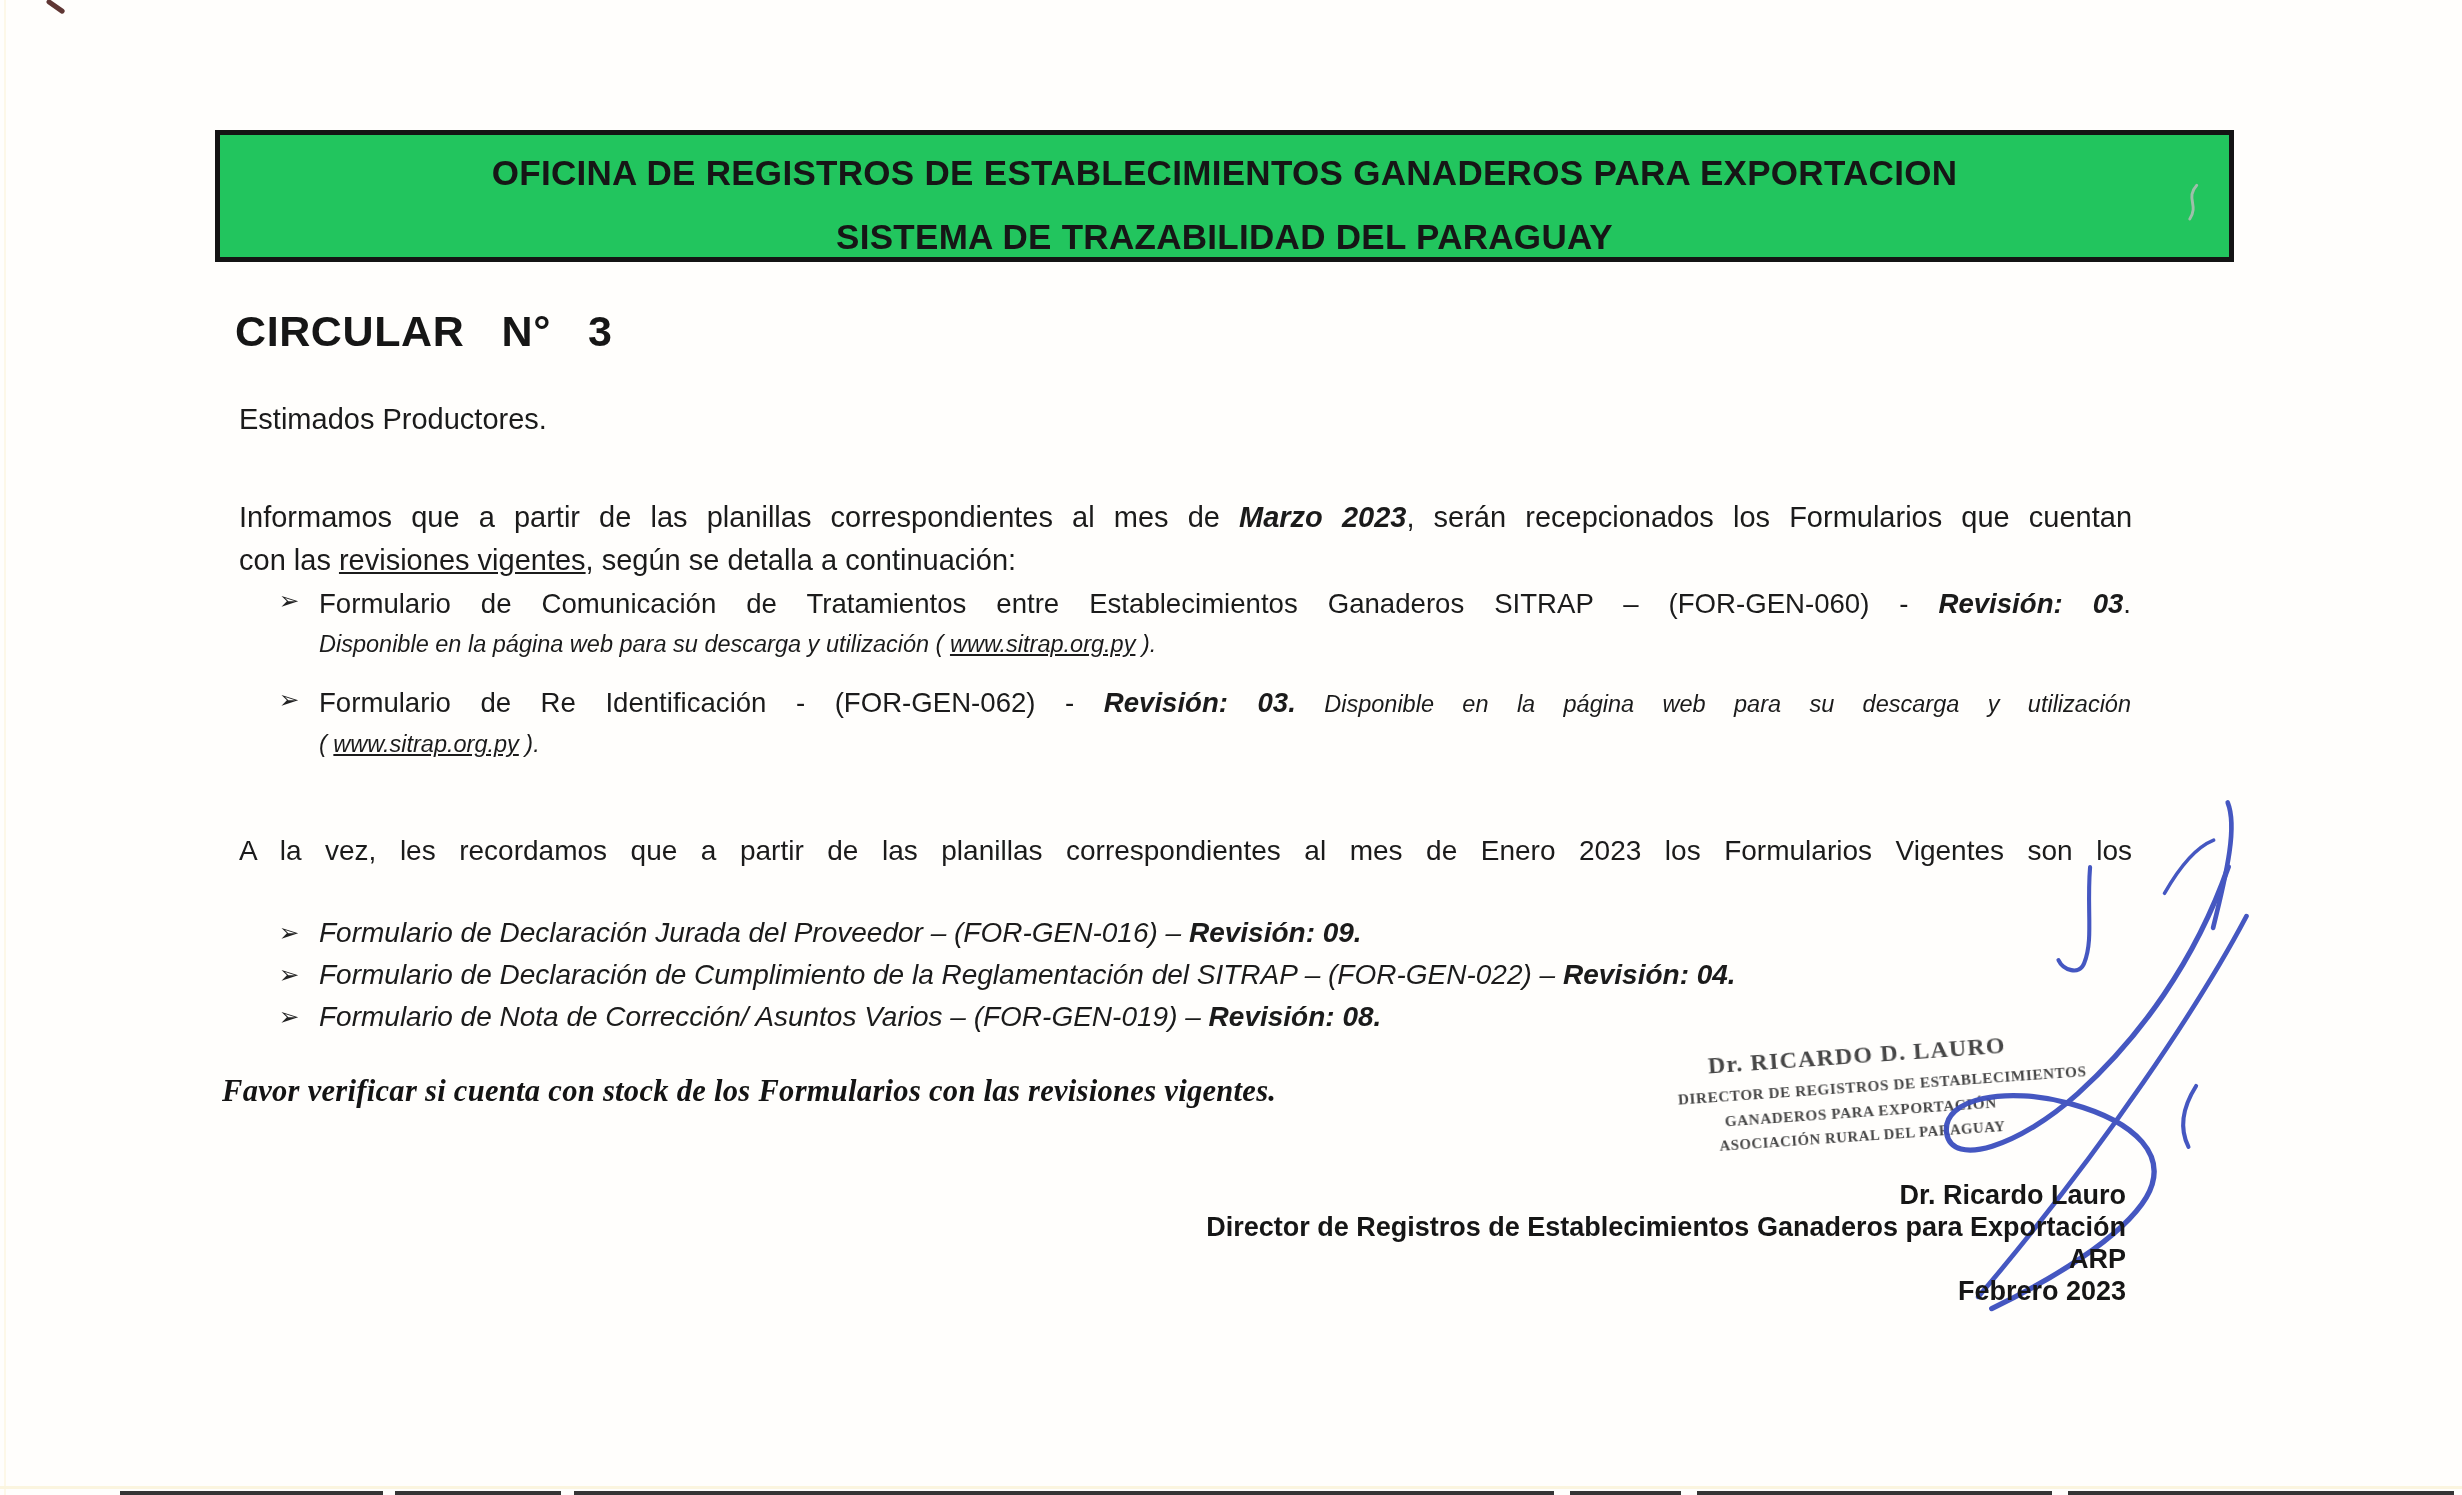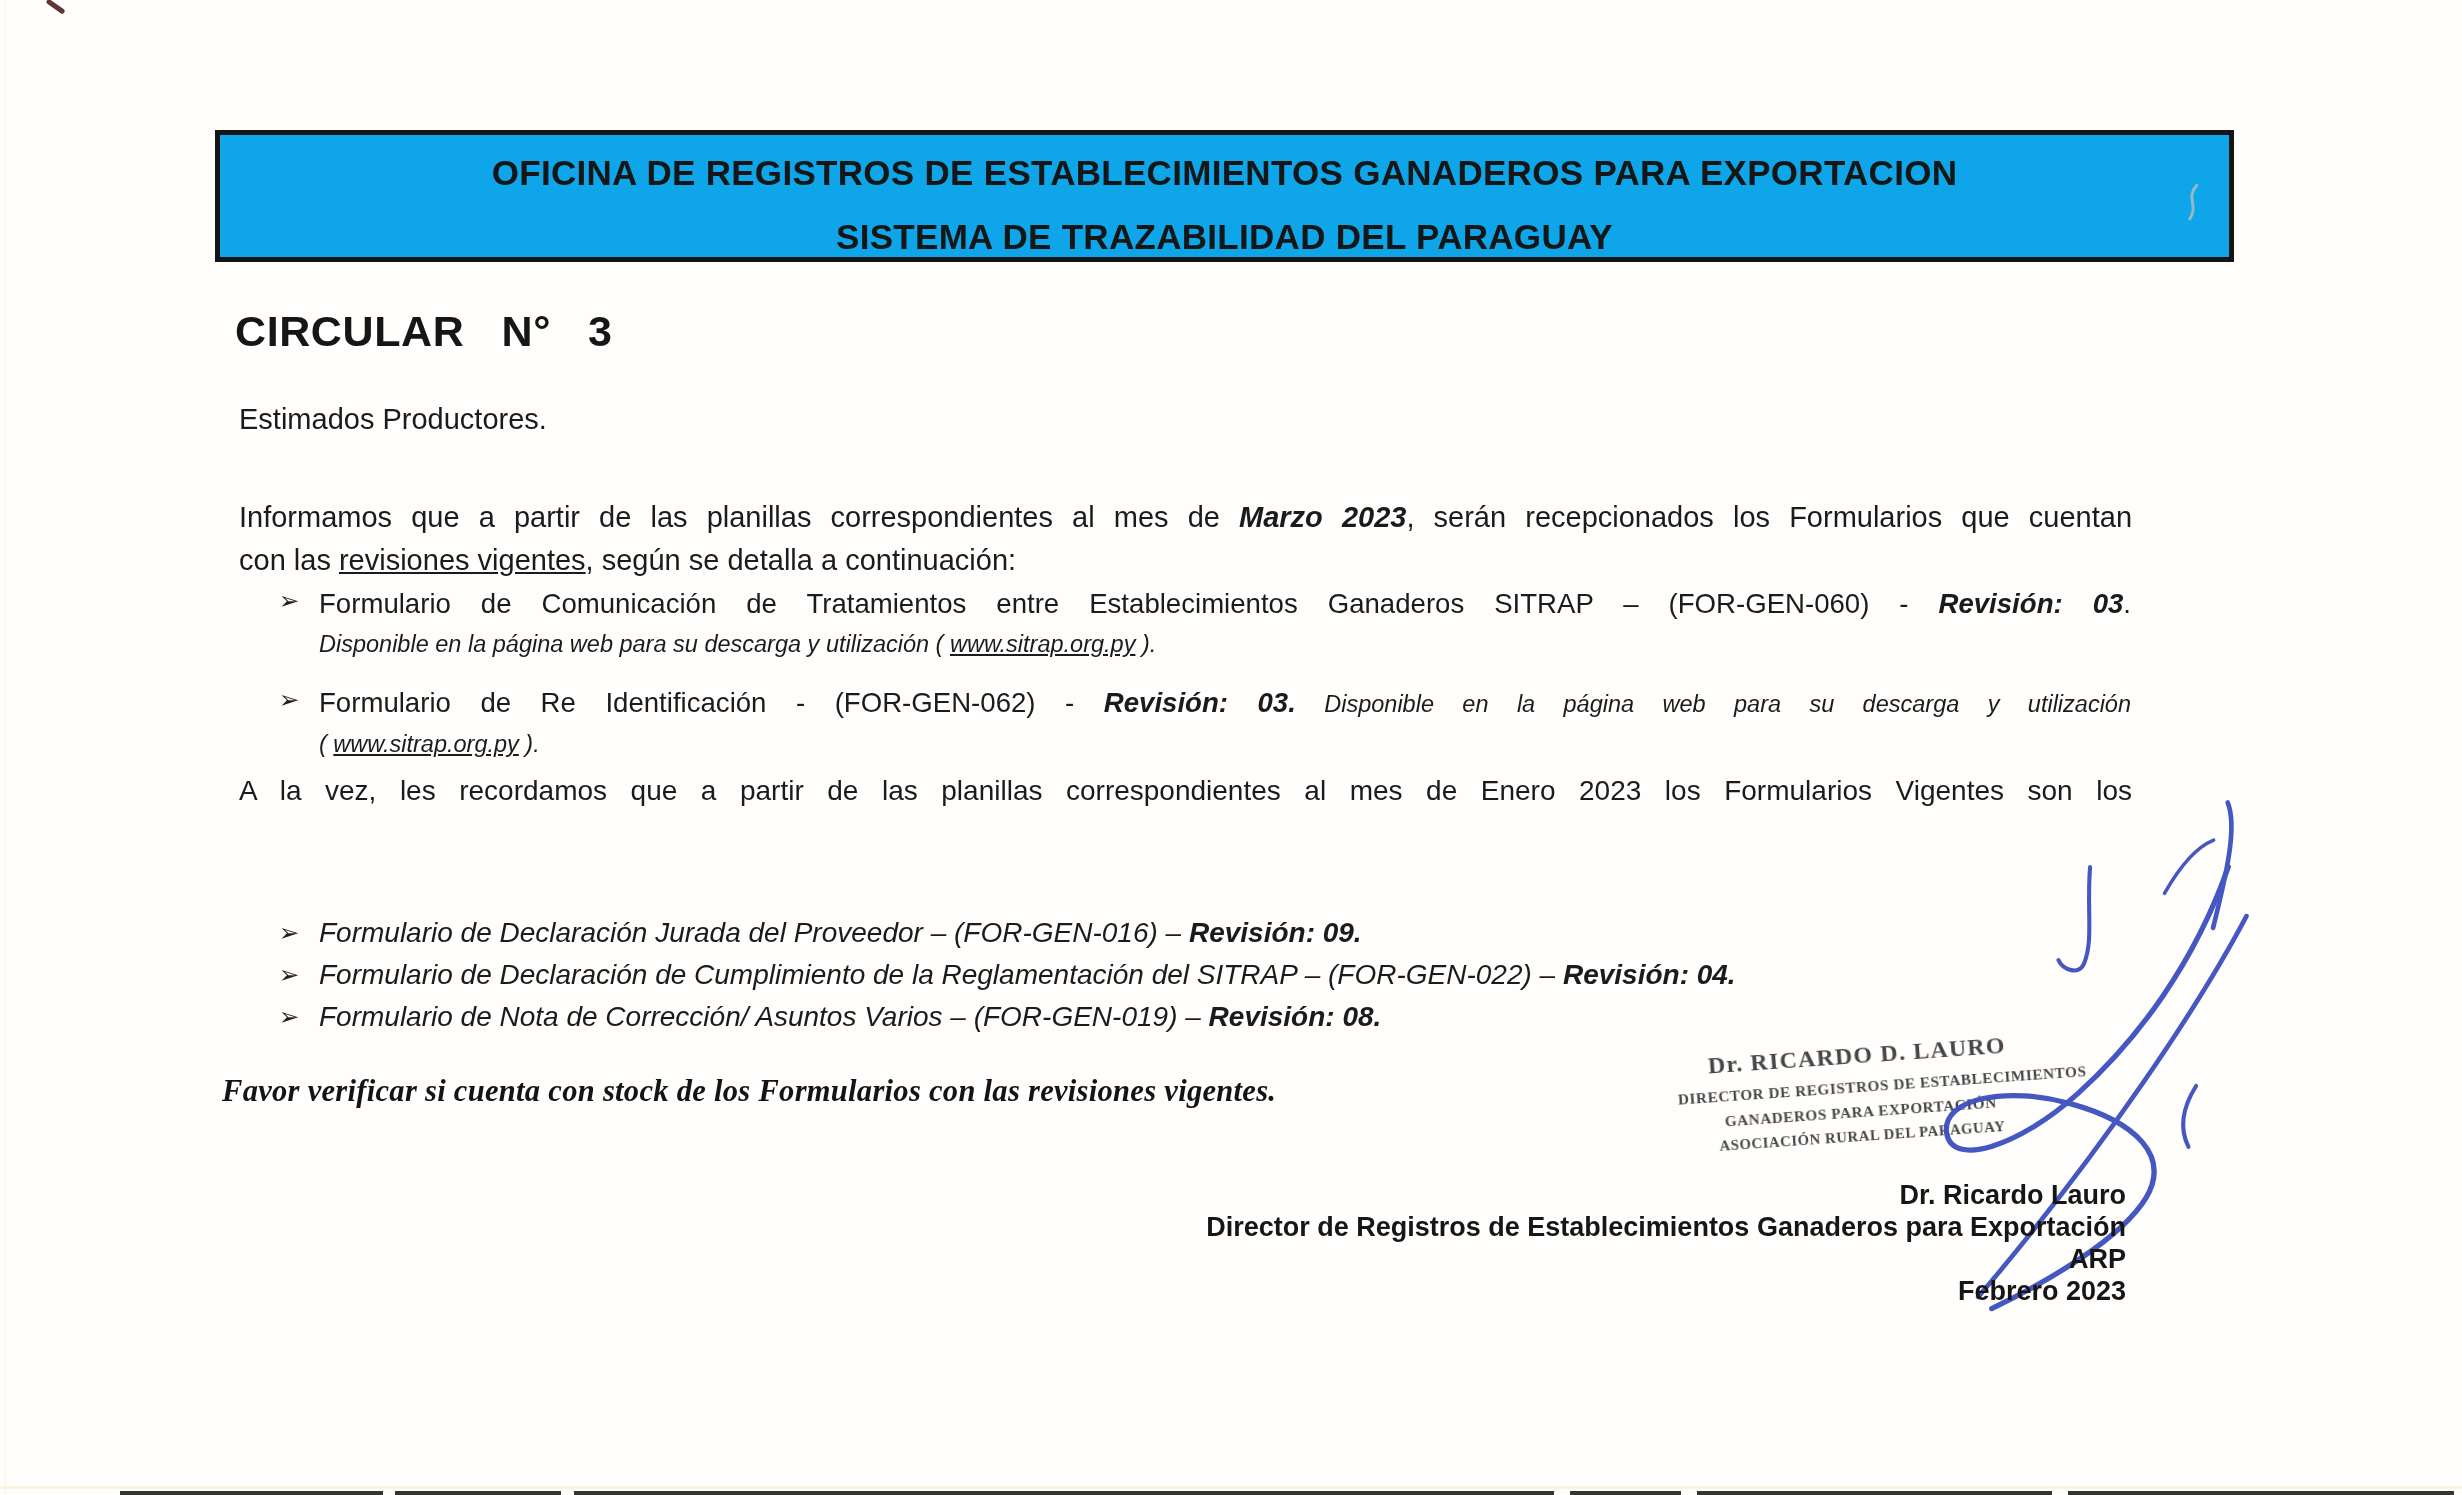--- a/index.html
+++ b/index.html
@@ -7,21 +7,21 @@
     width:2462px;height:1495px;position:relative;overflow:hidden;
     background:#fffefc;
     font-family:"Liberation Sans",sans-serif;
     color:#1b1b1b;
   }
   .abs{position:absolute;}
 
   
   .header-box{
     left:215px;top:130px;width:2009px;height:122px;
-    border:5.3px solid #141414;background:#0ea5e9;
+    border:5.3px solid #141414;background:#22c55e;
   }
   .header-line{
     text-align:center;font-weight:bold;font-size:35px;letter-spacing:0.3px;color:#161616;
     white-space:nowrap;
   }
   .header-line1{margin-top:17.6px;}
   .header-line2{margin-top:24.6px;}
 
   
   .doc-title{
@@ -43,21 +43,21 @@
   .bullet-row + .bullet-row{margin-top:24.6px;}
   .marker{
     position:absolute;left:-1.2px;top:0px;font-size:24.6px;color:#222;
     font-style:normal;font-weight:normal;
   }
   .bn-line1{font-size:27.6px;line-height:36px;}
   .bn-line2{font-size:23.5px;line-height:33px;font-style:italic;margin-top:5.9px;}
   .small-it{font-size:23.5px;font-style:italic;}
 
   
-  .para2{left:239px;top:770px;width:1893px;font-size:28px;line-height:42px;}
+  .para2{left:239px;top:830px;width:1893px;font-size:28px;line-height:42px;}
 
   
   .list-current{left:280px;top:912px;width:1851px;font-size:28px;font-style:italic;}
   .lc-row{position:relative;padding-left:39px;line-height:42px;}
 
   
   .notice{
     left:222px;top:1074px;
     font-family:"Liberation Serif",serif;font-weight:bold;font-style:italic;
     font-size:30.5px;letter-spacing:0.3px;color:#141414;white-space:nowrap;

